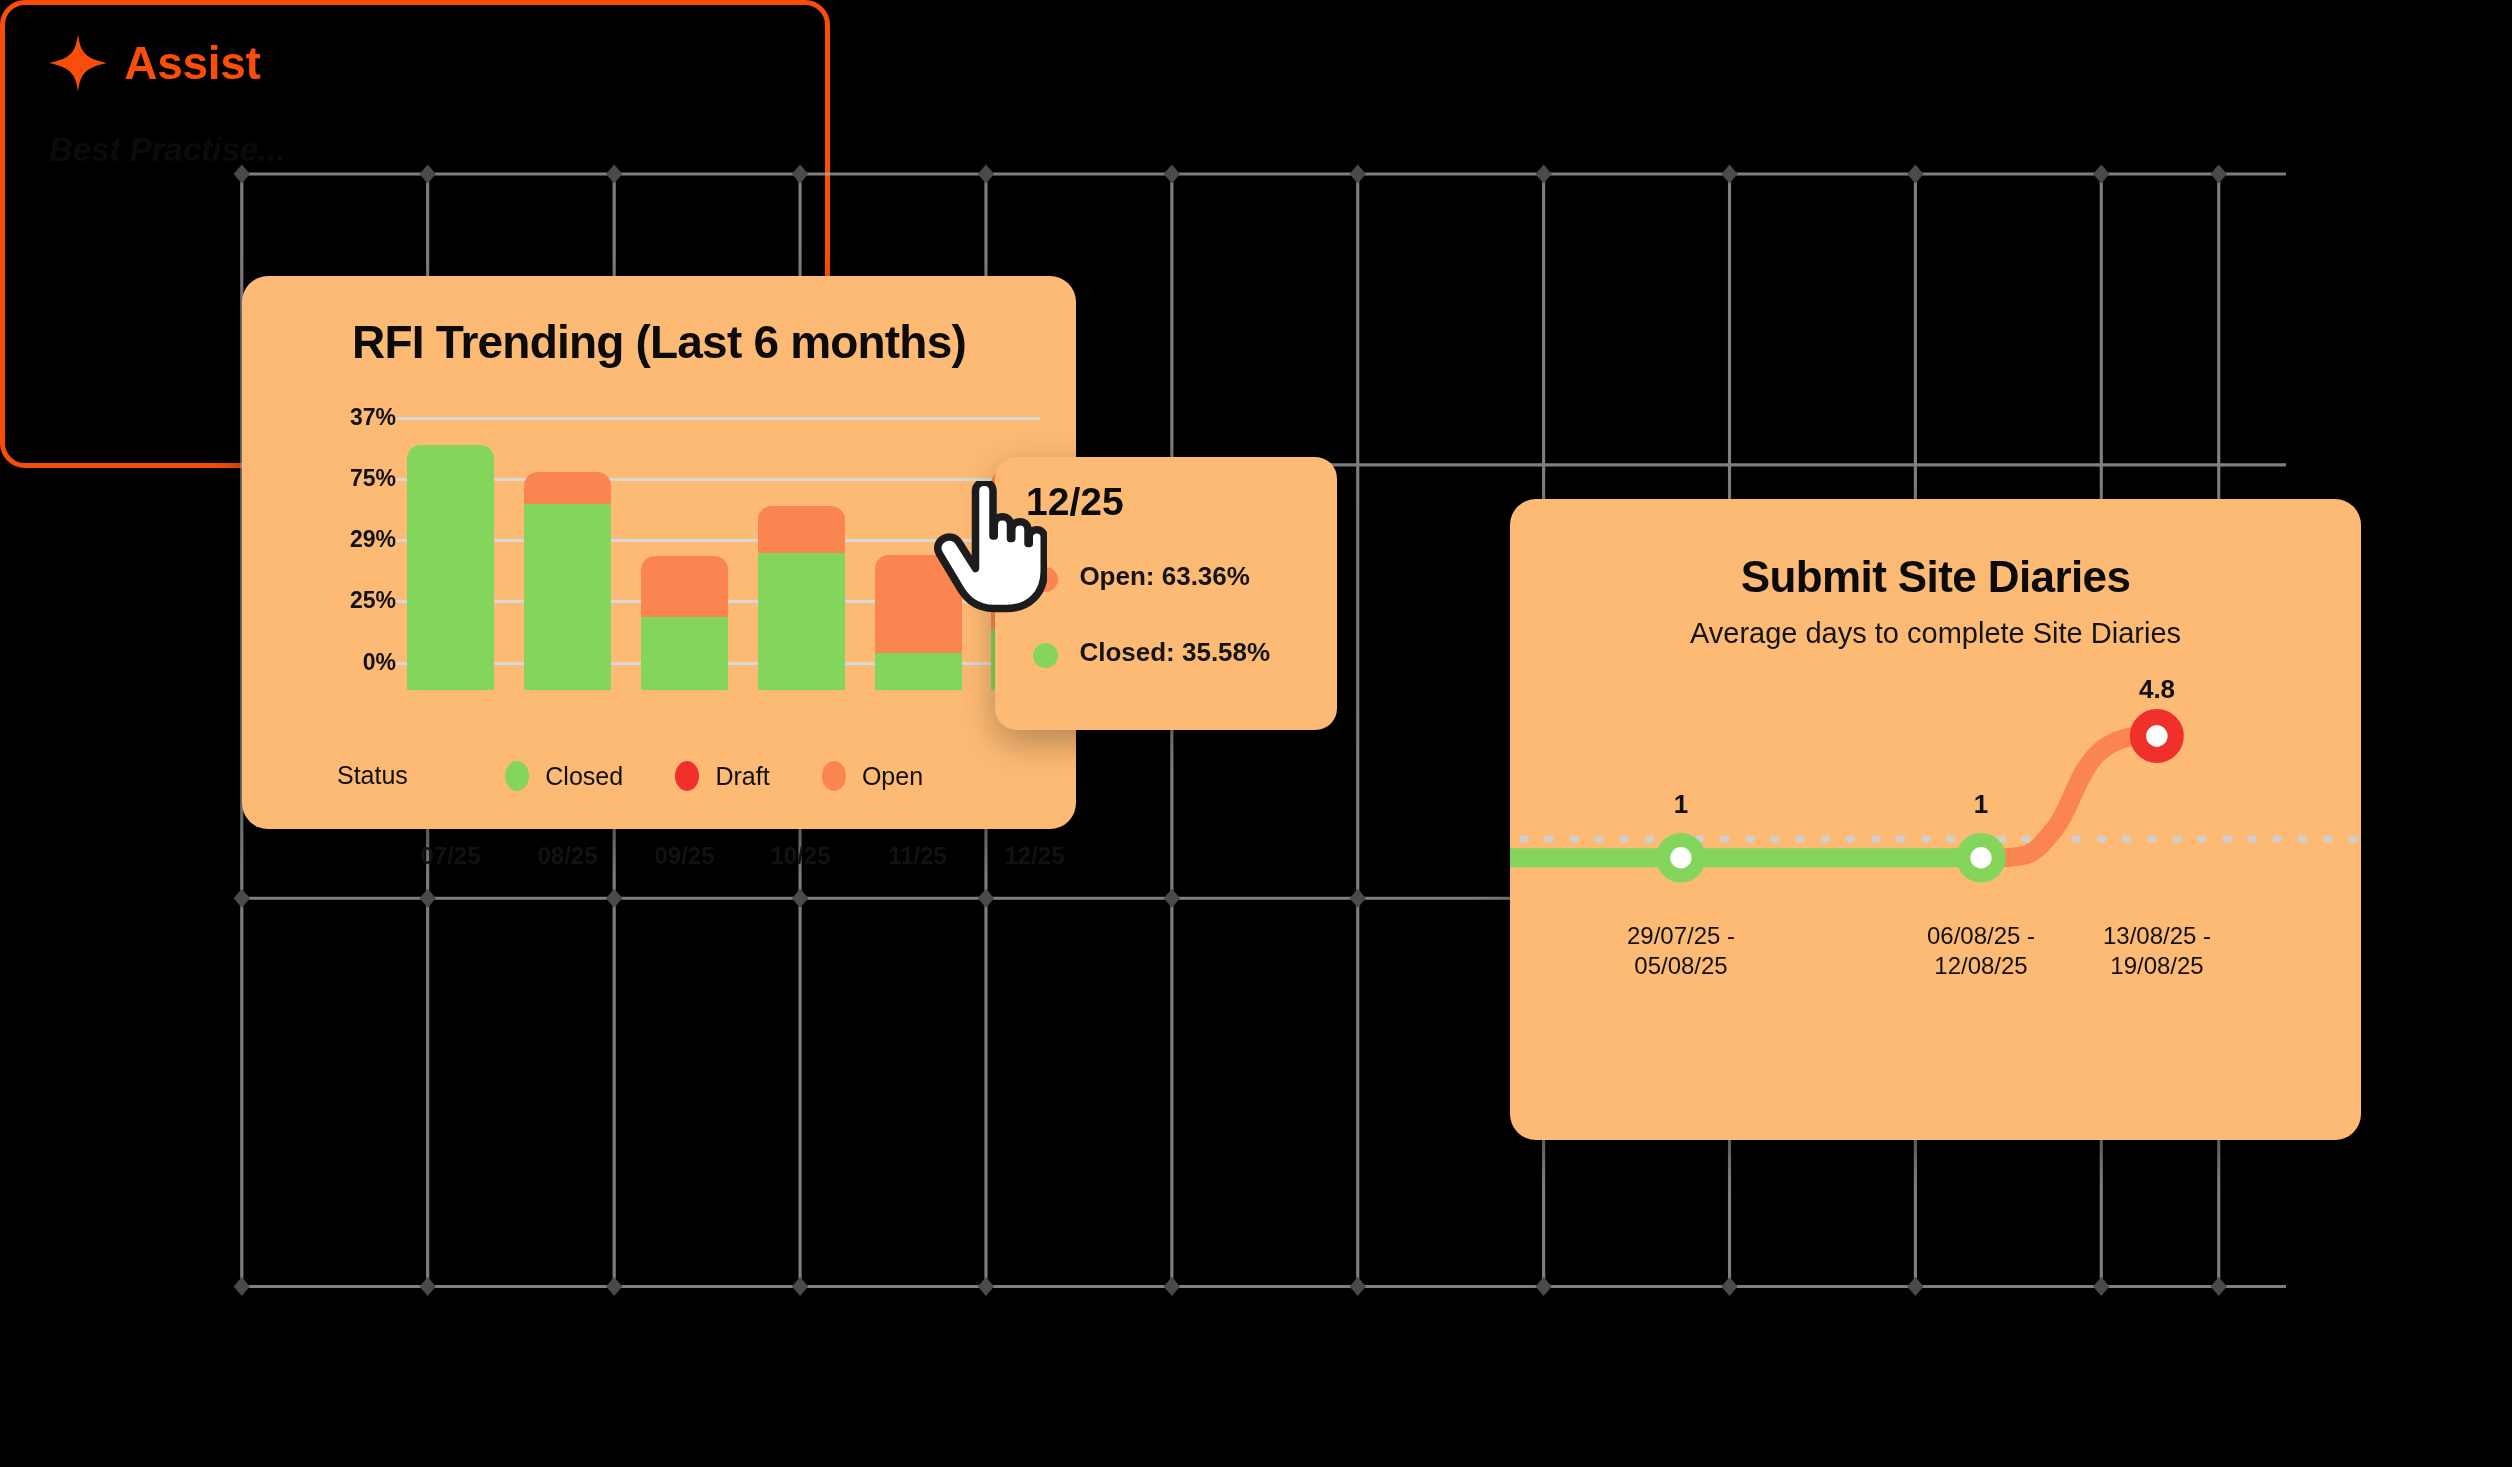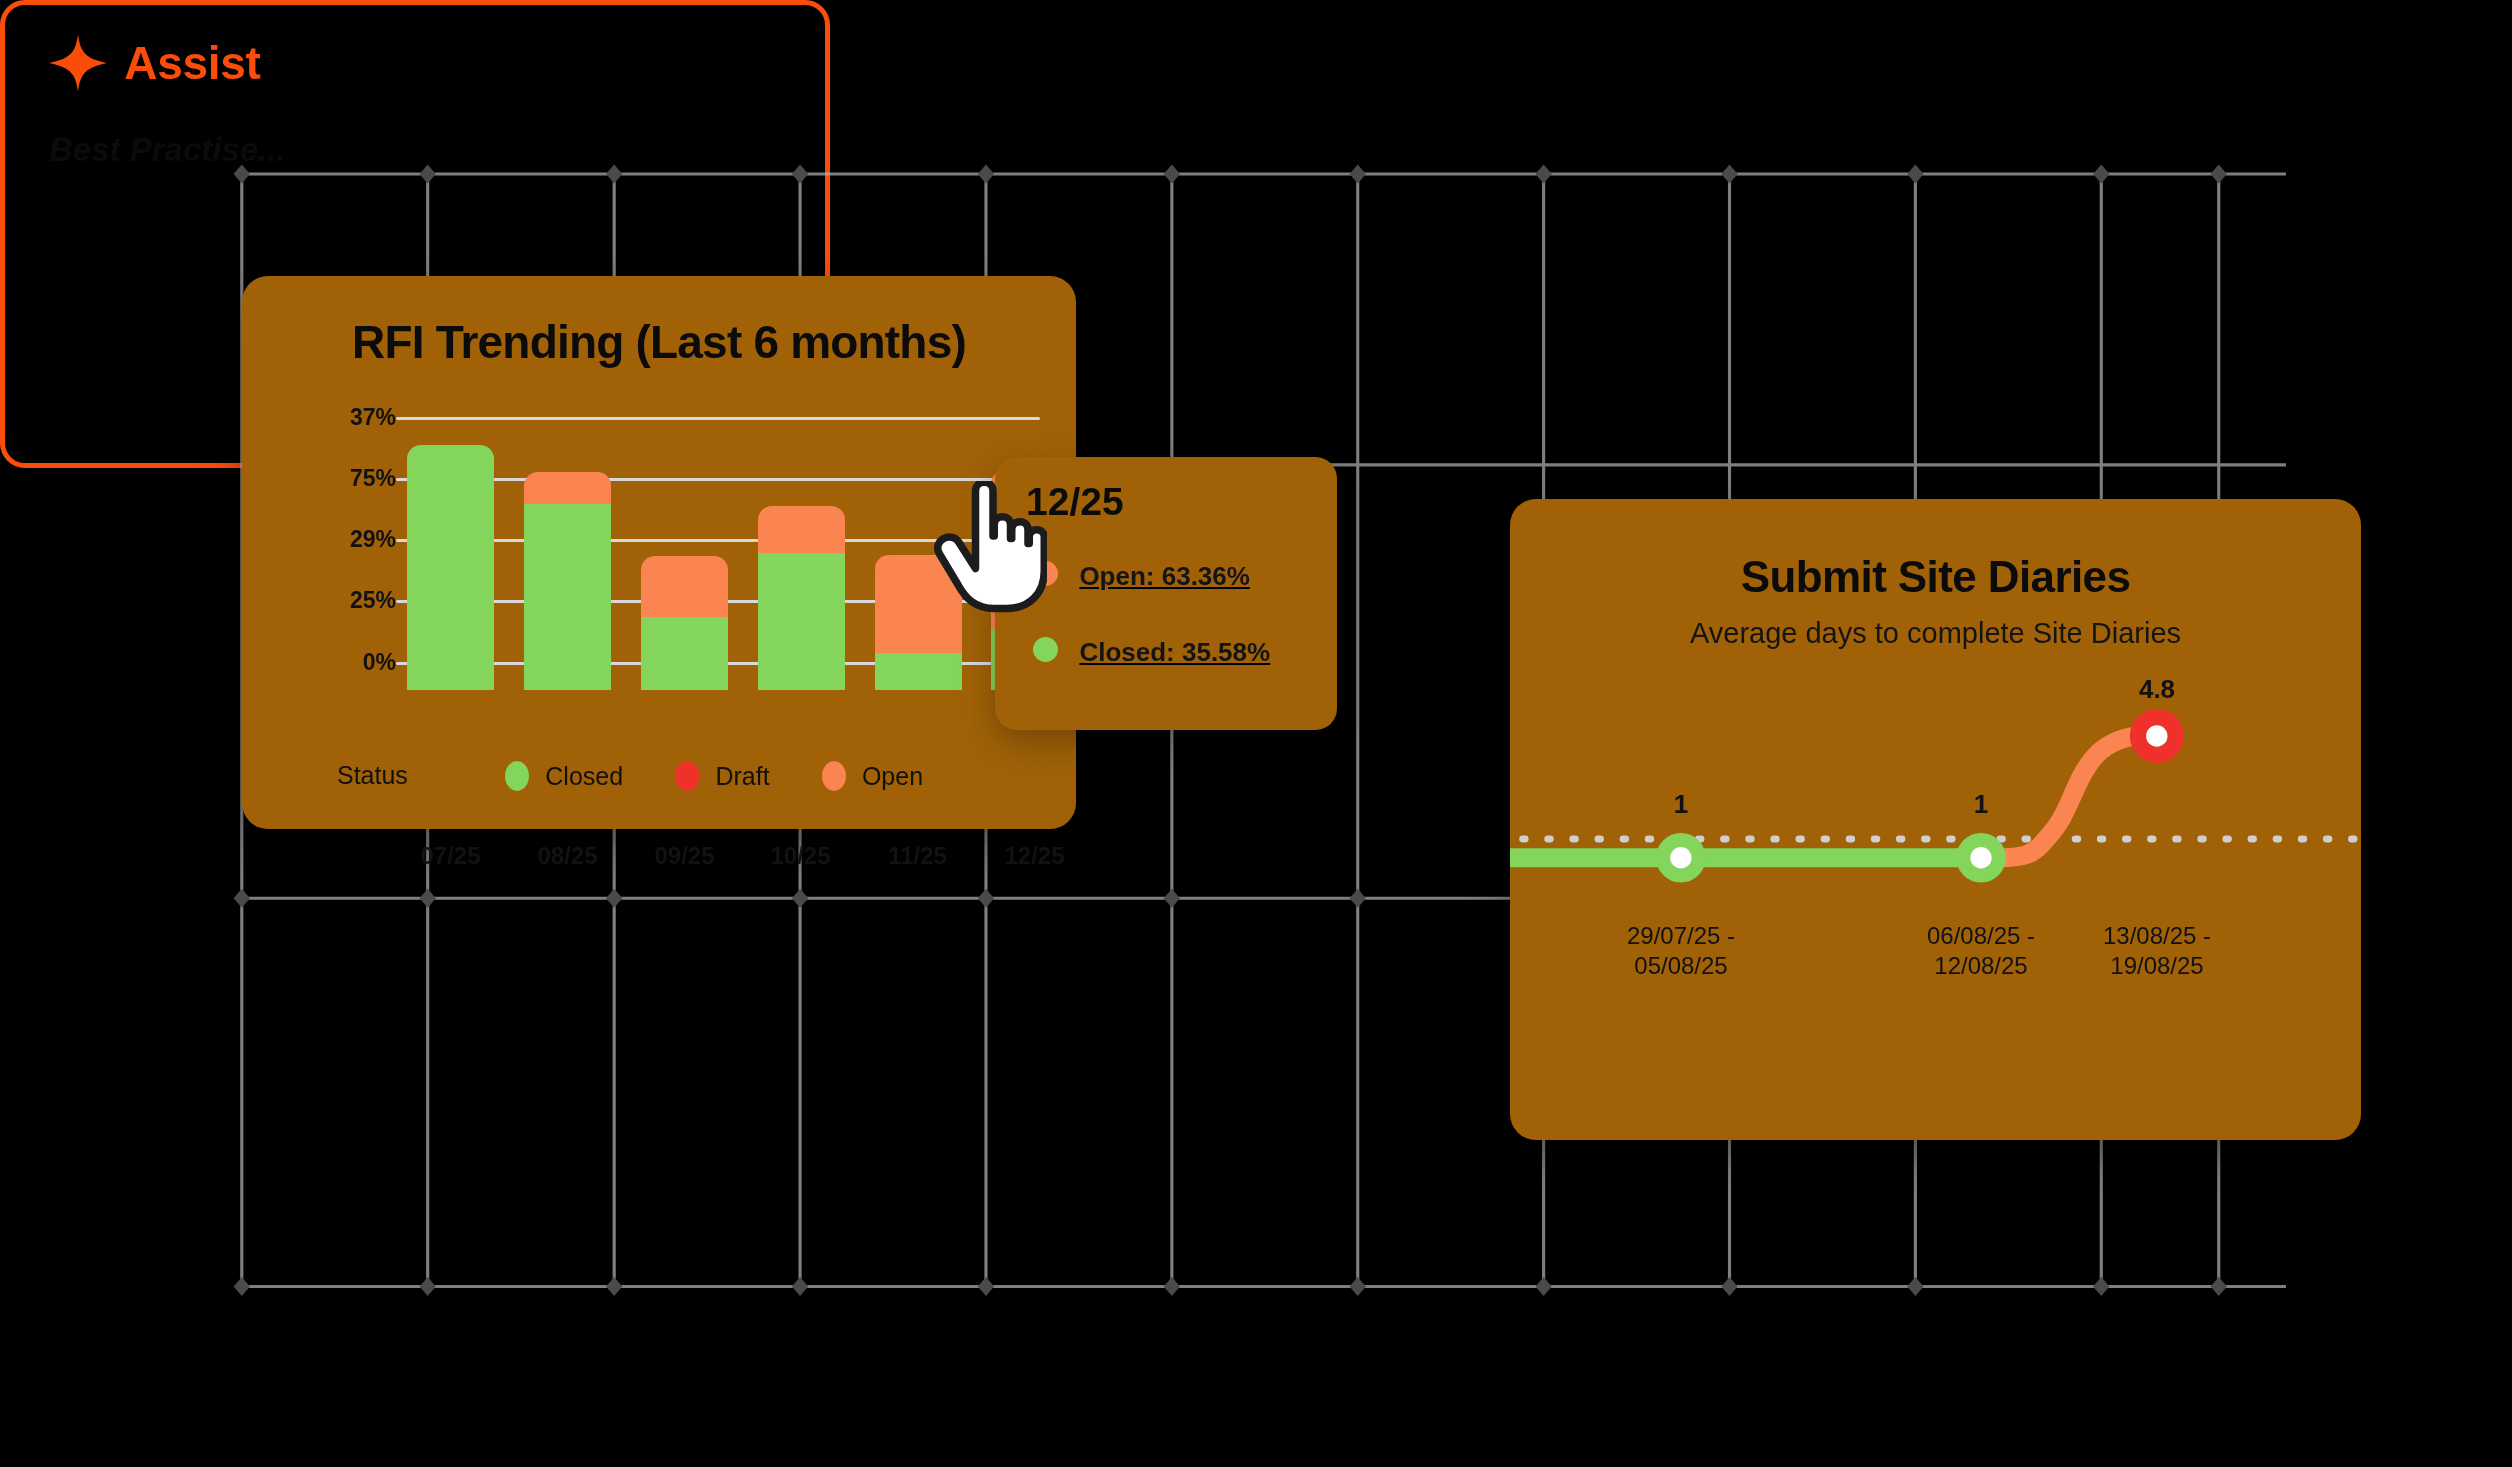--- a/index.html
+++ b/index.html
@@ -5,21 +5,21 @@
   html,body{margin:0;padding:0;background:#000;}
   body{width:2512px;height:1468px;overflow:hidden;
        font-family:"Liberation Sans","DejaVu Sans",sans-serif;
        -webkit-font-smoothing:antialiased;}
   #stage{position:relative;width:2512px;height:1468px;background:#000;overflow:hidden;}
 
   
   #grid{position:absolute;left:0;top:0;width:2512px;height:1468px;}
 
   
-  .card{position:absolute;background:#a16207;border-radius:26px;
+  .card{position:absolute;background:#fdba74;border-radius:26px;
         box-shadow:0 16.3px 38px rgba(0,0,0,.35);}
 
   
   #rfi-card{left:242px;top:276px;width:834px;height:553px;}
   #rfi-title{position:absolute;left:0;top:39px;width:100%;text-align:center;
              font-size:46px;font-weight:700;color:#0b0b0b;letter-spacing:-0.8px;}
   #rfi-plot{position:absolute;left:95px;top:141px;width:703px;height:273px;}
   .ylab{position:absolute;right:644px;width:94px;text-align:right;
         font-size:23px;font-weight:600;color:#111;transform:translateY(-50%);}
   .gline{position:absolute;left:59px;right:0;height:3.1px;background:#d8d8d8;border-radius:1.9px;}
@@ -34,21 +34,21 @@
               display:flex;align-items:flex-start;}
   #rfi-legend .lgd-status{font-size:25px;font-weight:500;color:#101010;width:168px;}
   .lgd{display:flex;align-items:center;margin-right:52px;}
   .lgd .dot{width:24px;height:30px;border-radius:50%;margin-right:16.3px;}
   .lgd .t{font-size:25px;font-weight:500;color:#101010;white-space:nowrap;}
 
   
   #tooltip{left:995px;top:457px;width:342px;height:273px;border-radius:21.4px;
            box-shadow:0 12.6px 35px rgba(0,0,0,.28);}
   #tt-title{position:absolute;left:31px;top:22.6px;font-size:39px;font-weight:700;color:#0b0b0b;}
-  .tt-row{position:absolute;left:38px;display:flex;align-items:flex-start;text-decoration:underline;}
+  .tt-row{position:absolute;left:38px;display:flex;align-items:flex-end;}
   .tt-row .dot{width:25px;height:25px;border-radius:50%;margin-right:21.4px;}
   .tt-row .t{font-size:26px;font-weight:600;color:#141414;white-space:nowrap;}
 
   
   #cursor{position:absolute;left:934px;top:481px;width:113px;height:135px;}
 
   
   #sd-card{left:1510px;top:499px;width:851px;height:641px;}
   #sd-title{position:absolute;left:0;top:53px;width:100%;text-align:center;
             font-size:44px;font-weight:700;color:#0b0b0b;letter-spacing:-0.6px;}

